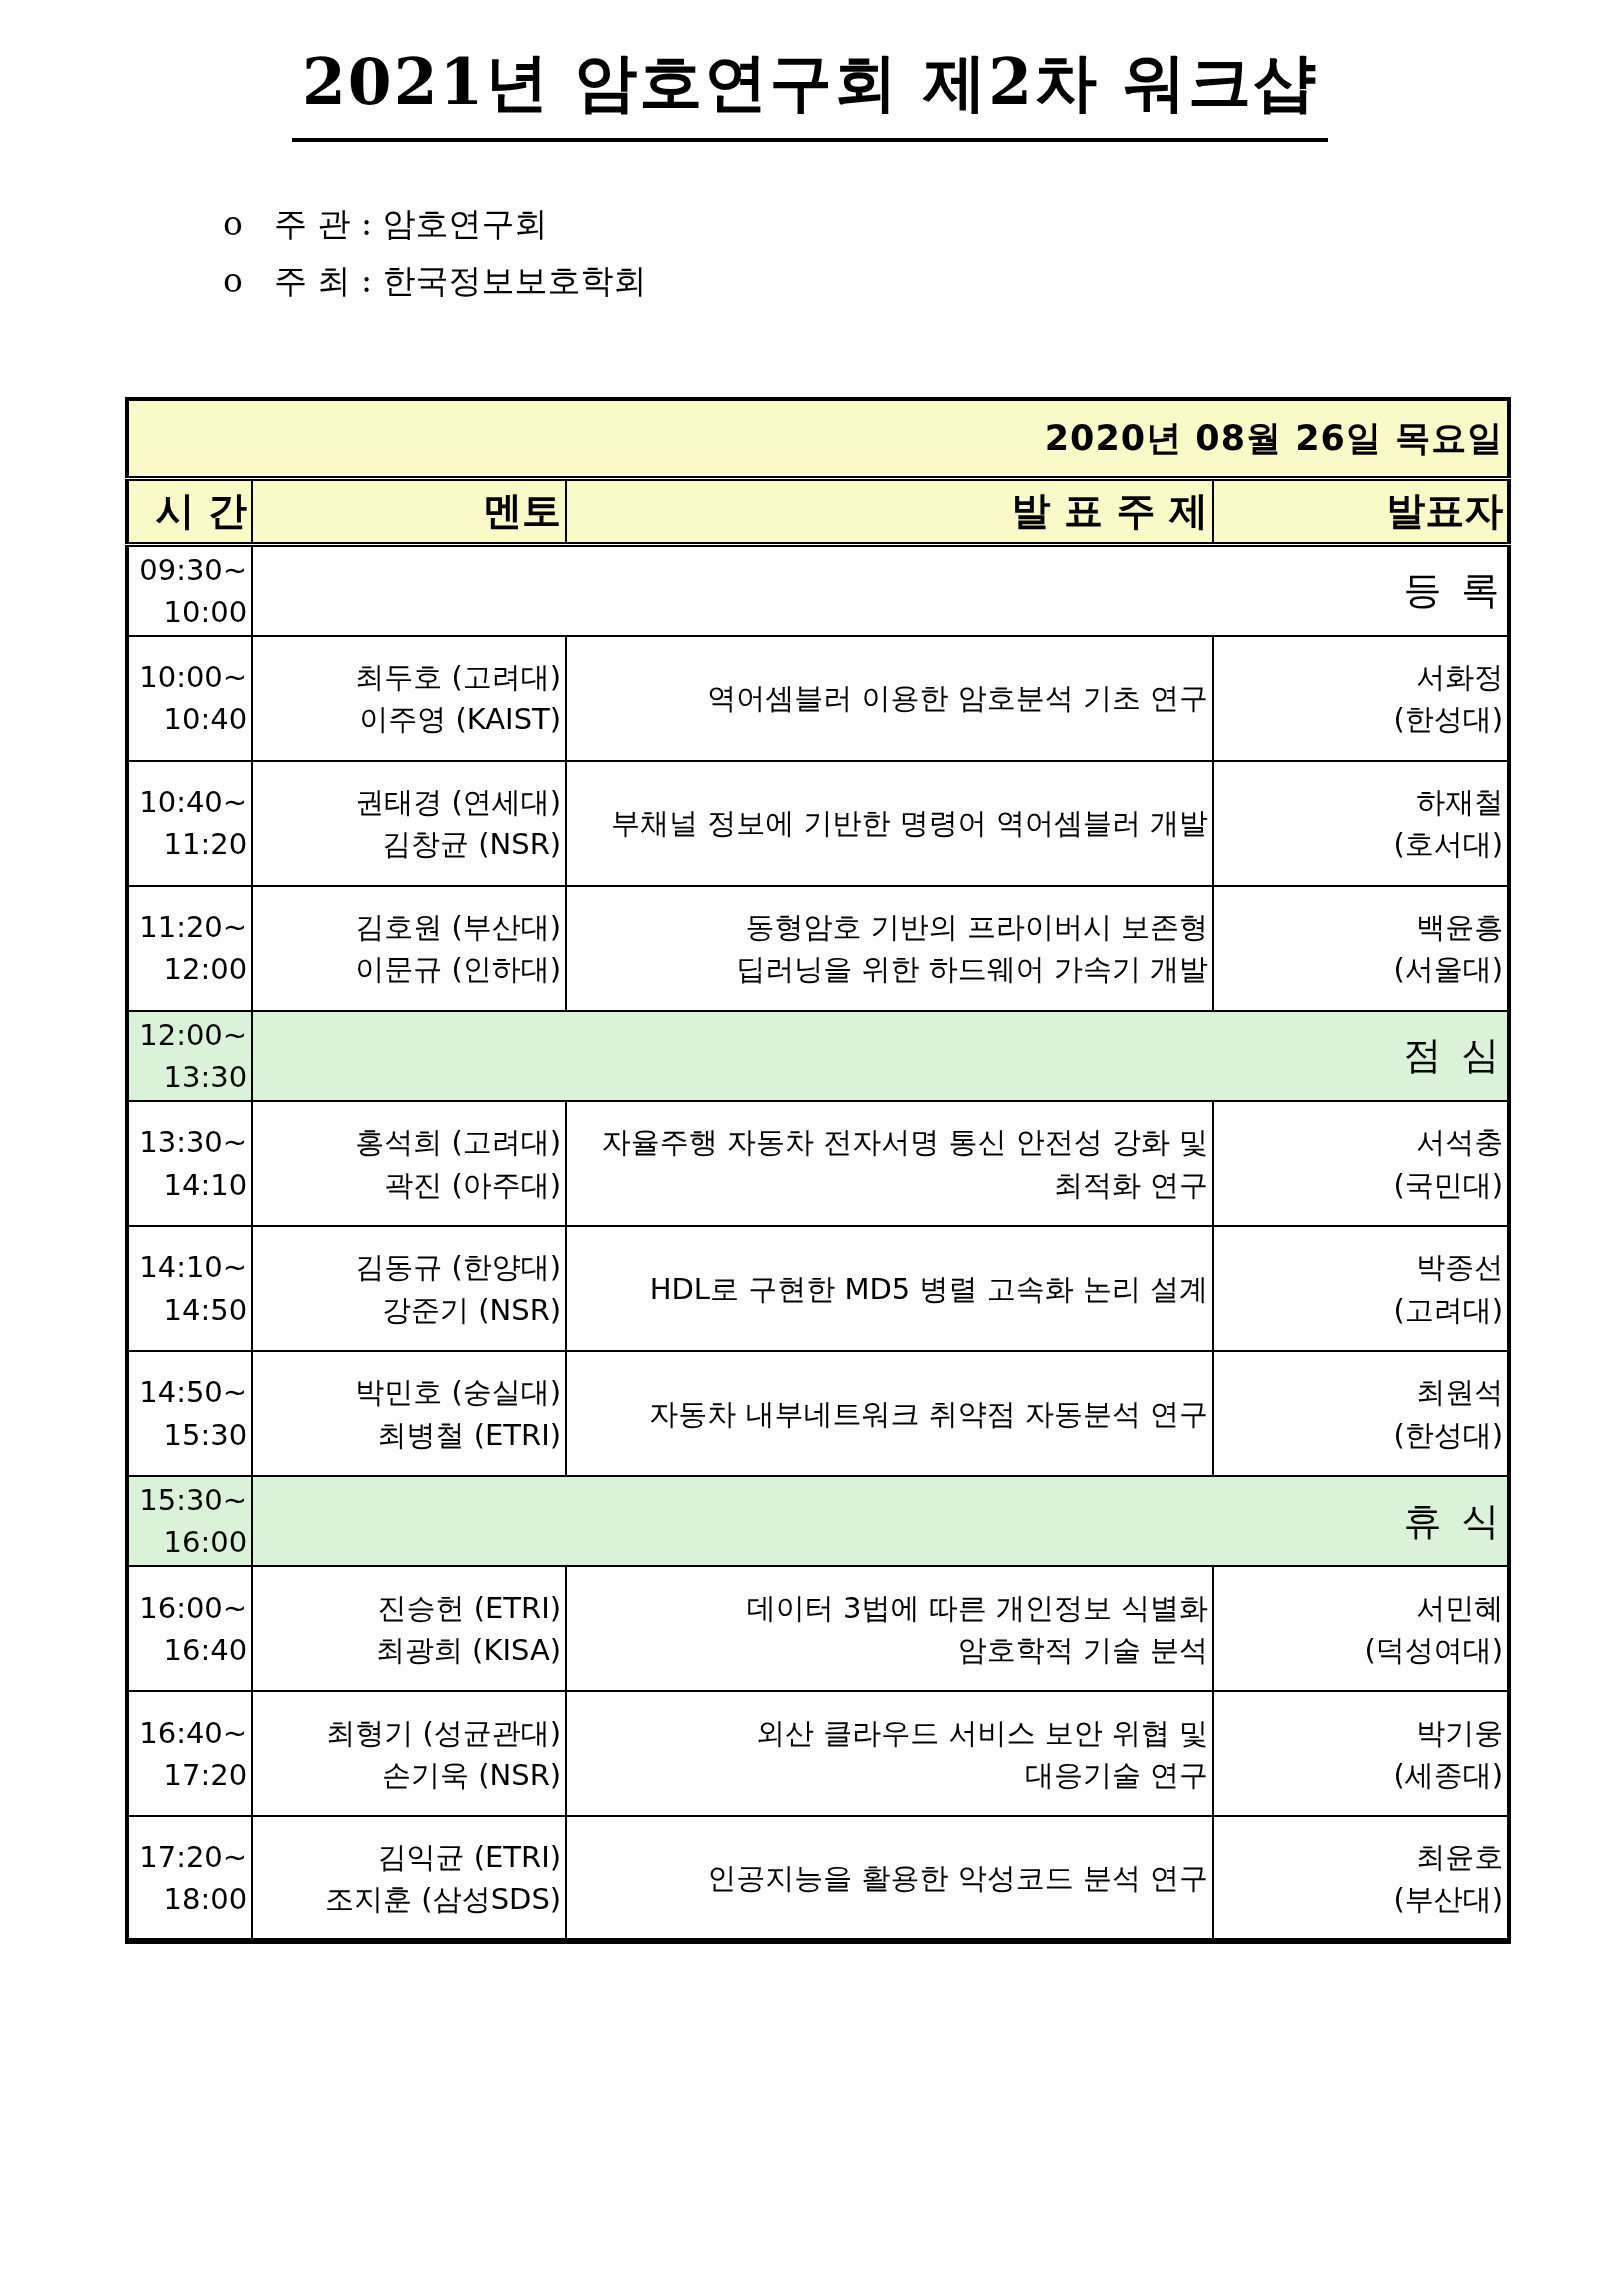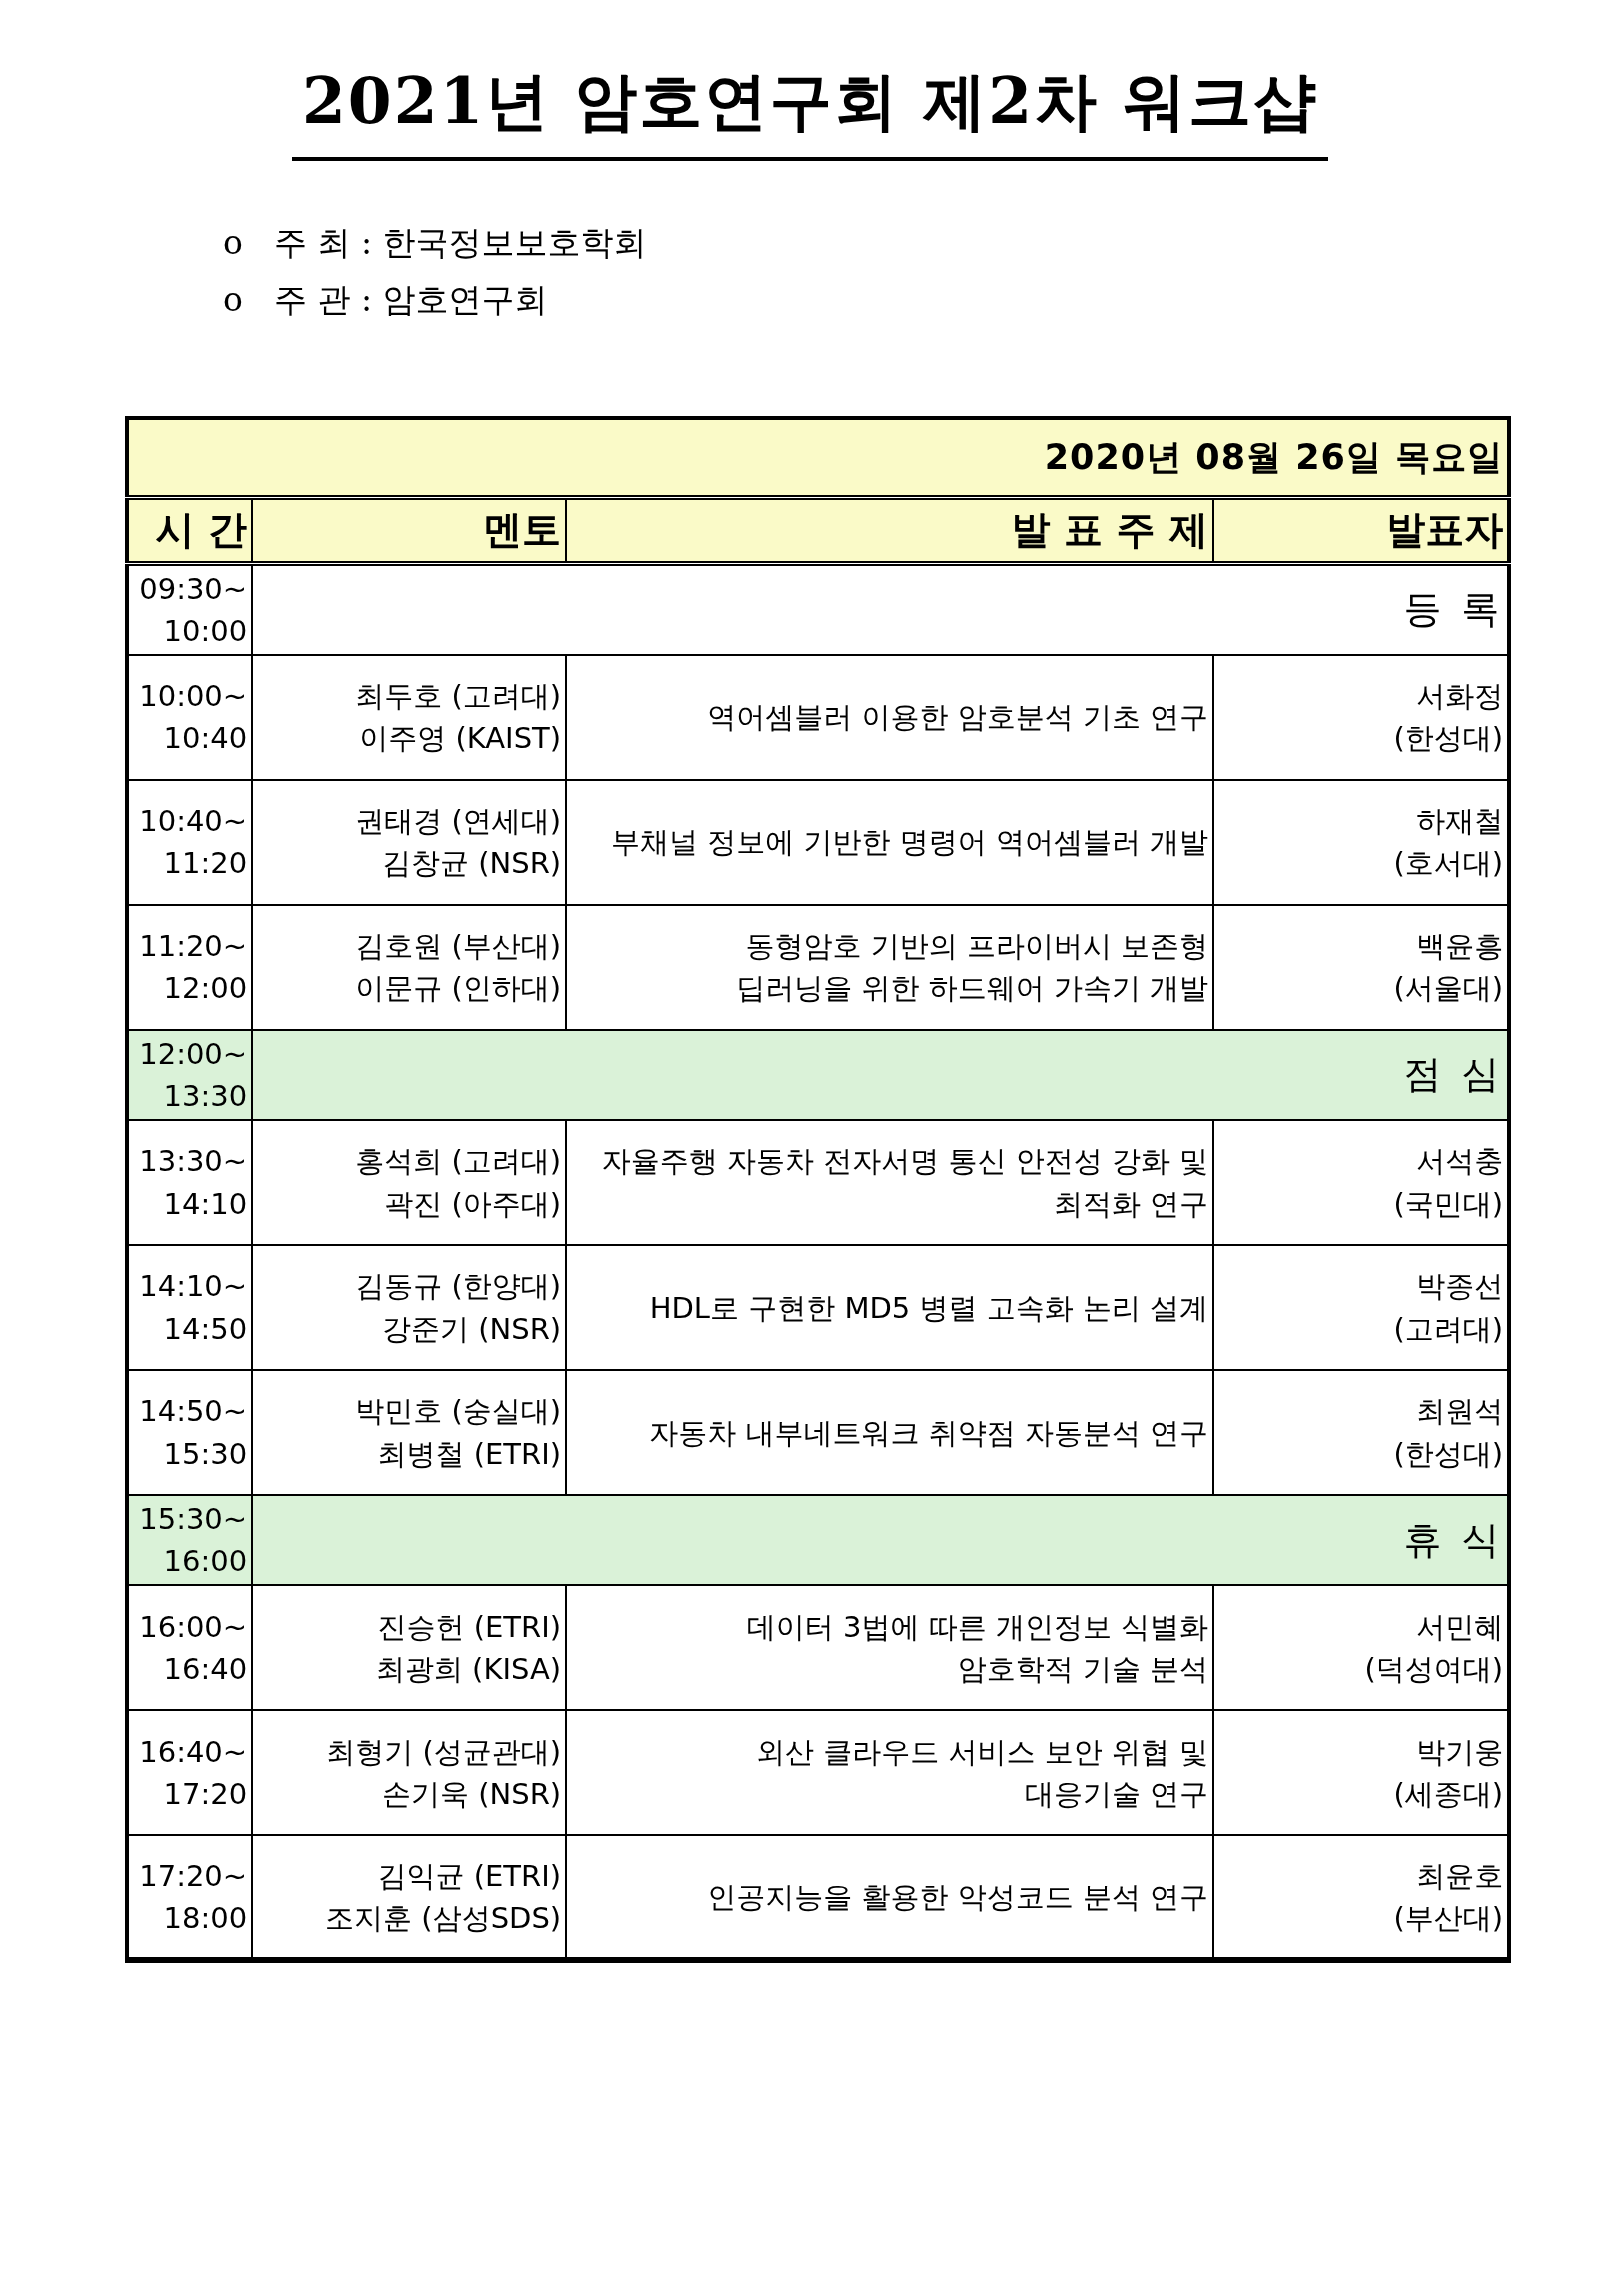--- a/index.html
+++ b/index.html
@@ -10,21 +10,21 @@
   *{box-sizing:border-box;}
   html,body{margin:0;padding:0;}
   body{
     width:1620px;height:2291px;
     background:#ffffff;color:#000;
     font-family:"DejaVu Sans",sans-serif;
   }
   .page{position:relative;width:1620px;height:2291px;overflow:hidden;}
 
   
-  .title-wrap{text-align:center;padding-top:59px;}
+  .title-wrap{text-align:center;padding-top:40px;}
   .doc-title{
     display:inline-block;
     font-family:"DejaVu Serif","Liberation Serif",serif;
     font-size:63px;font-weight:700;letter-spacing:2px;
     border-bottom:4.9px solid var(--border-color);
     padding:0 9.8px 11.8px 9.8px;
     white-space:nowrap;
   }
 
   
@@ -70,22 +70,22 @@
 </head>
 <body>
 
 <div class="page">
 
   <div class="title-wrap">
     <span class="doc-title">2021년 암호연구회 제2차 워크샵</span>
   </div>
 
   <div class="info-list">
+    <div class="info-item"><span class="bullet-marker">o</span><span>주 관 : 암호연구회</span></div>
     <div class="info-item"><span class="bullet-marker">o</span><span>주 최 : 한국정보보호학회</span></div>
-    <div class="info-item"><span class="bullet-marker">o</span><span>주 관 : 암호연구회</span></div>
   </div>
 
   <table class="schedule">
     <colgroup>
       <col style="width:125px">
       <col style="width:314px">
       <col style="width:647px">
       <col style="width:296px">
     </colgroup>
     <thead>

